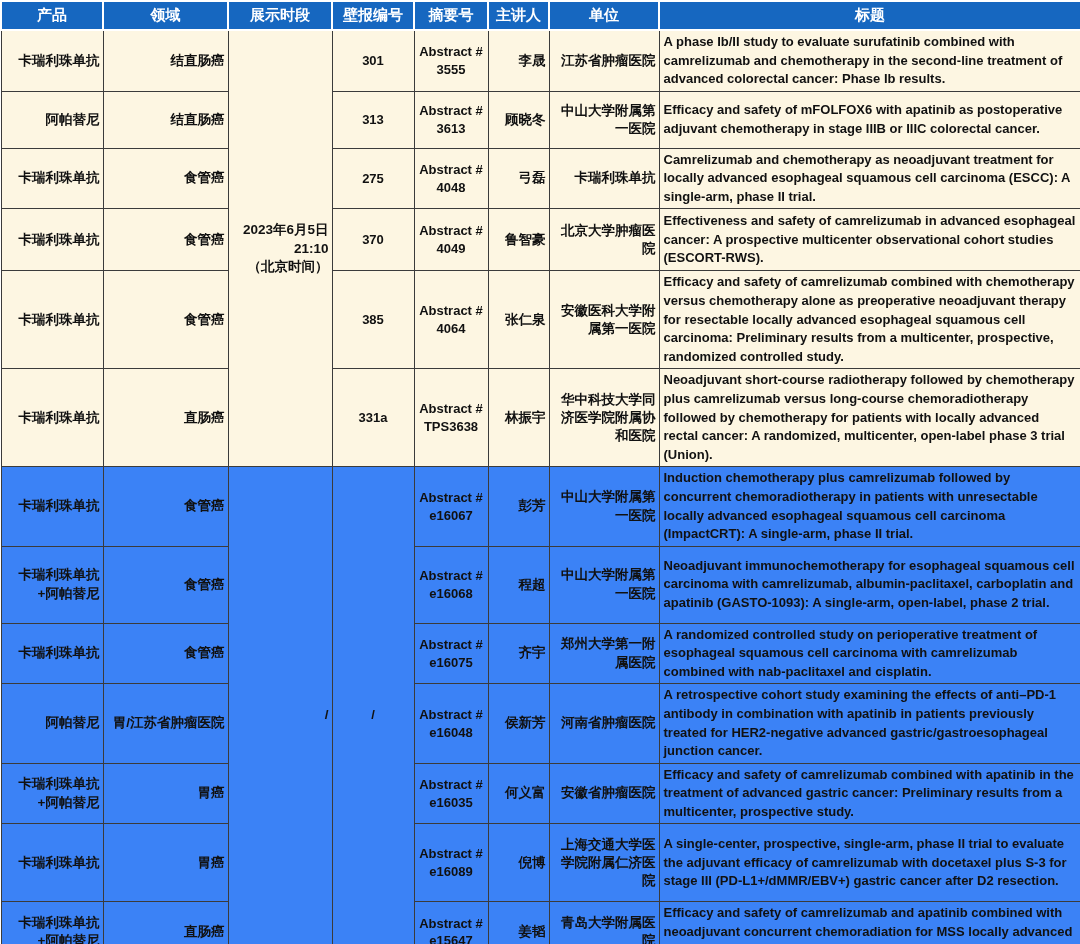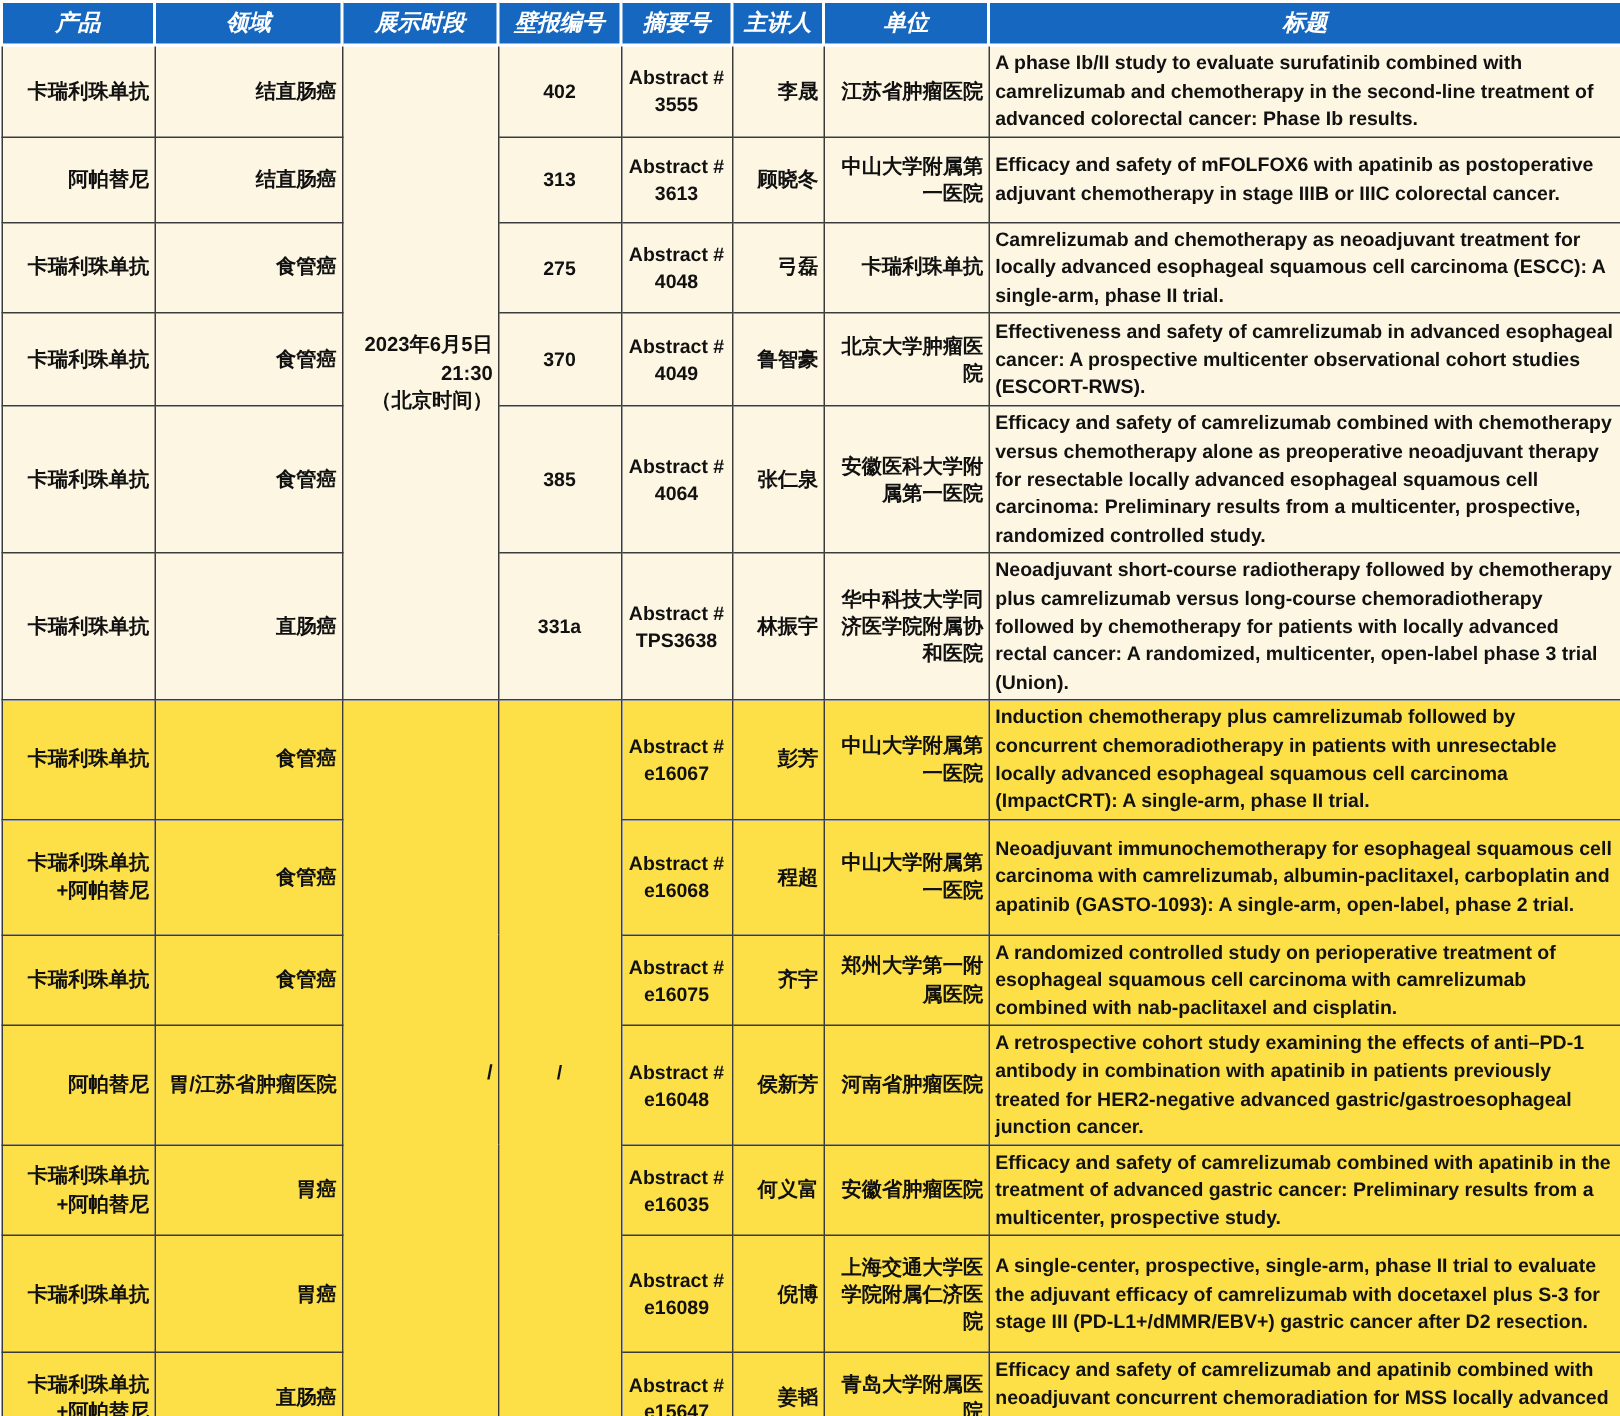--- a/index.html
+++ b/index.html
@@ -13,34 +13,33 @@
   
   th {
     background:#1667C0;
     color:#ffffff;
     font-size:15px;
     font-weight:bold;
     padding:4px 2px;
     border:2px solid #ffffff;
     text-align:center;
     vertical-align:middle;
-    font-style:italic;
   }
   td {
     border:1.5px solid #3b3b3b;
     vertical-align:middle;
     text-align:center;
     font-weight:bold;
     color:#111111;
     font-size:13px;
     padding:2px 3px;
     overflow:hidden;
   }
   tr.sec1 td { background:#FDF6E2; }
-  tr.sec2 td { background:#fde047; }
+  tr.sec2 td { background:#3b82f6; }
   td.cn { font-size:13.5px; line-height:1.35;text-align:right; }
   td.pre { white-space:pre-line; line-height:1.35; }
   td.title {
     text-align:left;
     padding:2px 5px 2px 4px;
     font-size:13px;
     line-height:1.43;
   }
   
   tr.h57{height:57px} tr.h58{height:58px} tr.h62{height:62px}
@@ -72,23 +71,23 @@
       <th>单位</th>
       <th>标题</th>
     </tr>
   </thead>
   <tbody>
 
     <tr class="sec1 h57">
       <td class="cn pre">卡瑞利珠单抗</td>
       <td class="cn">结直肠癌</td>
       <td class="cn pre" rowspan="6">2023年6月5日
-21:30
+21:10
 （北京时间）</td>
-      <td>402</td>
+      <td>301</td>
       <td class="pre">Abstract #
 3555</td>
       <td class="cn">李晟</td>
       <td class="cn">江苏省肿瘤医院</td>
       <td class="title">A phase Ib/II study to evaluate surufatinib combined with camrelizumab and chemotherapy in the second-line treatment of advanced colorectal cancer: Phase Ib results.</td>
     </tr>
     <tr class="sec1 h57">
       <td class="cn pre">阿帕替尼</td>
       <td class="cn">结直肠癌</td>
       <td>313</td>

